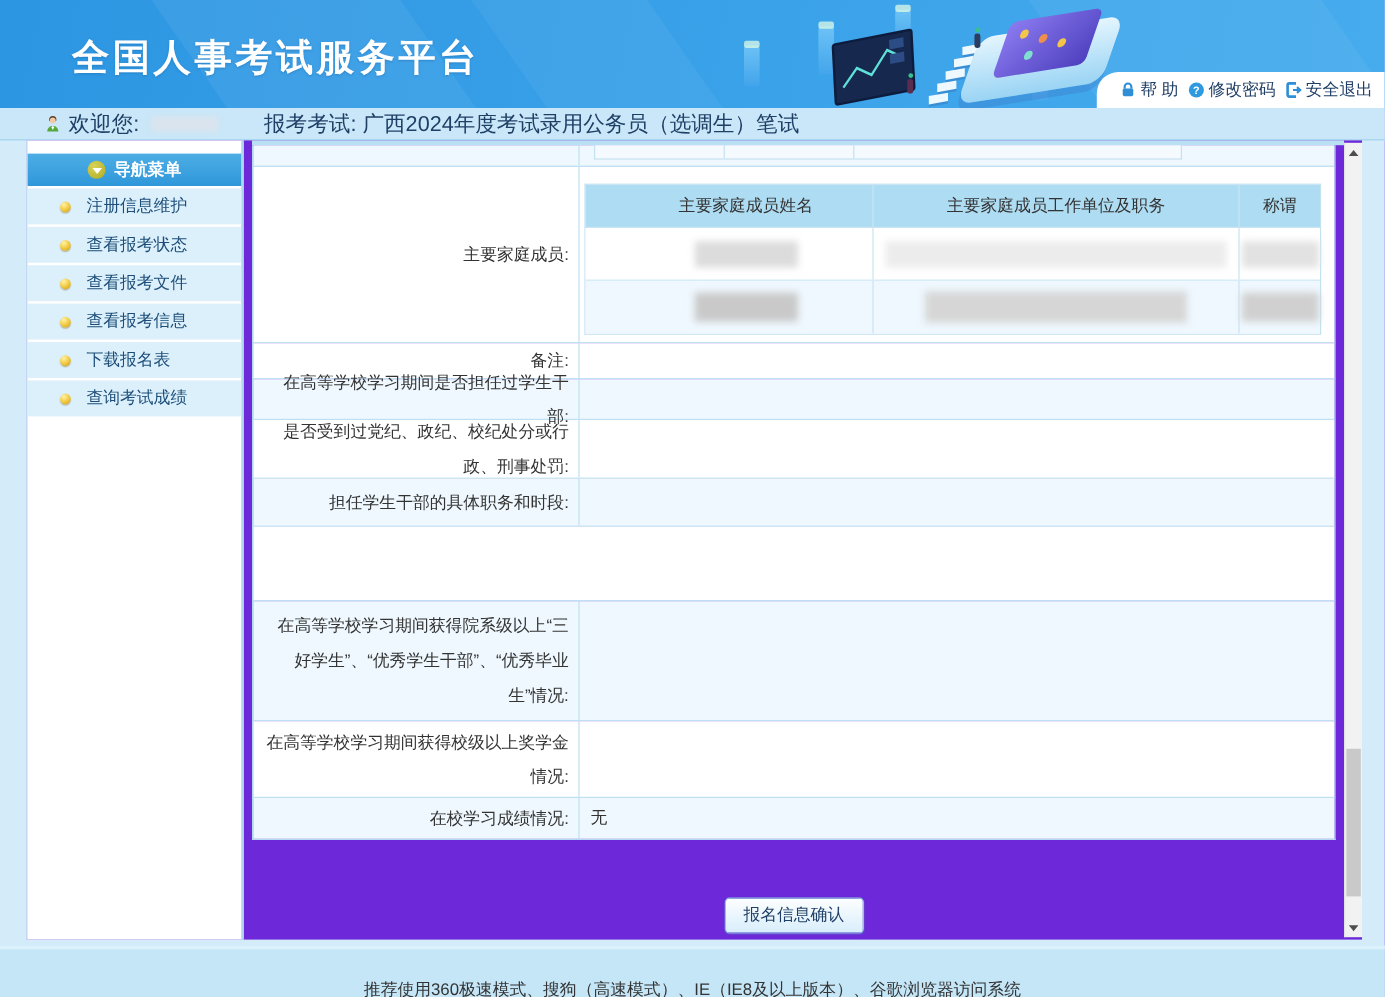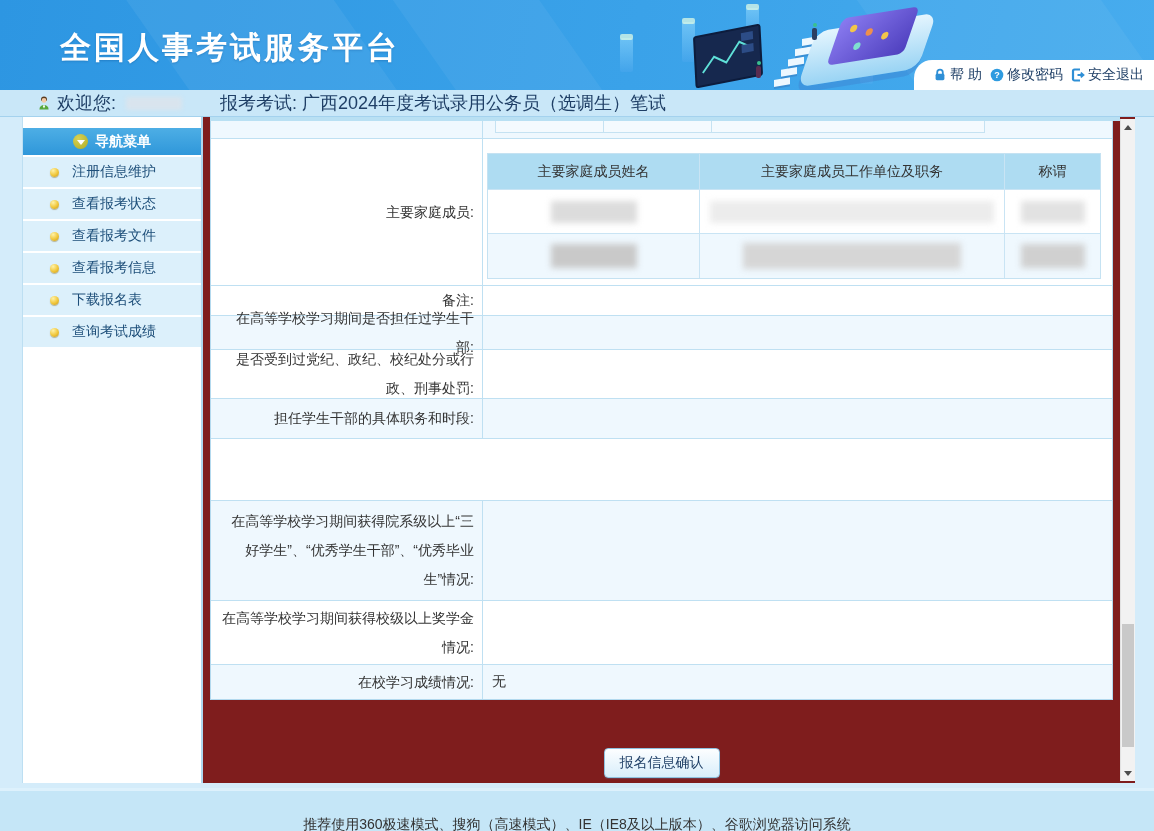--- a/index.html
+++ b/index.html
@@ -86,21 +86,21 @@
     padding-left:36px; font-size:18px; color:#1F3F66;
   }
   .welcome-bar .avatar { margin-right:5px; display:flex; }
   .redact { background:#D9E4EE; filter:blur(2px); border-radius:2px; display:inline-block; }
   .welcome-redact { width:56px; height:13px; margin-left:10px; }
   .exam-label { margin-left:38px; }
 
   
   .middle { flex:0 0 666px; height:666px; padding:0 19px 0 22px; }
   .panel {
-    width:1113px; height:666px; background:#7f1d1d; position:relative;
+    width:1113px; height:666px; background:#6d28d9; position:relative;
     display:flex;
   }
 
   
   .sidebar { width:181px; flex:0 0 181px; border-right:2px solid #AFD7EE; padding-top:11px; background:#fff; border-left:1px solid #BDDFF2;}
   .nav-header {
     height:27px; background:linear-gradient(#4DAEE5,#2F97DA);
     display:flex; align-items:center; justify-content:center; gap:7px;
     color:#fff; font-weight:bold; font-size:14px; cursor:pointer;
   }
@@ -142,21 +142,21 @@
     margin:0 0 5px 3px; width:490px; height:12px;
     border:1px solid #C5E2F2; border-top:none; background:#F4FAFE;
     display:flex;
   }
   .frag i { display:block; height:100%; border-right:1px solid #C5E2F2; }
   .frag i:nth-child(1){width:108px;} .frag i:nth-child(2){width:108px;} .frag i:nth-child(3){flex:1; border-right:none;}
 
   .row-family { height:147px; }
   .row-family .fv { align-items:flex-start; padding:14px 14px 0 4px; }
   .inner-table { width:614px; border:1px solid #C5E2F2; }
-  .itr { display:flex; }
+  .itr { display:flex;padding-left:28px; }
   .itr .itc { border-right:1px solid #C9E4F4; display:flex; align-items:center; justify-content:center; }
   .itr .itc:last-child { border-right:none; }
   .itc.c1 { width:212px; } .itc.c2 { width:305px; } .itc.c3 { flex:1; }
   .it-head { height:36px; background:#AEDCF2; border-bottom:1px solid #C9E4F4; }
   .it-row { height:44px; background:#fff; border-bottom:1px solid #C9E4F4; }
   .it-row:last-child { border-bottom:none; }
   .it-row.alt { background:#EFF8FE; }
   .blur-box { filter:blur(3px); border-radius:1px; }
   .b-name1 { width:86px; height:22px; background:#DCDCDC; }
   .b-work1 { width:284px; height:22px; background:#ECECEC; }

